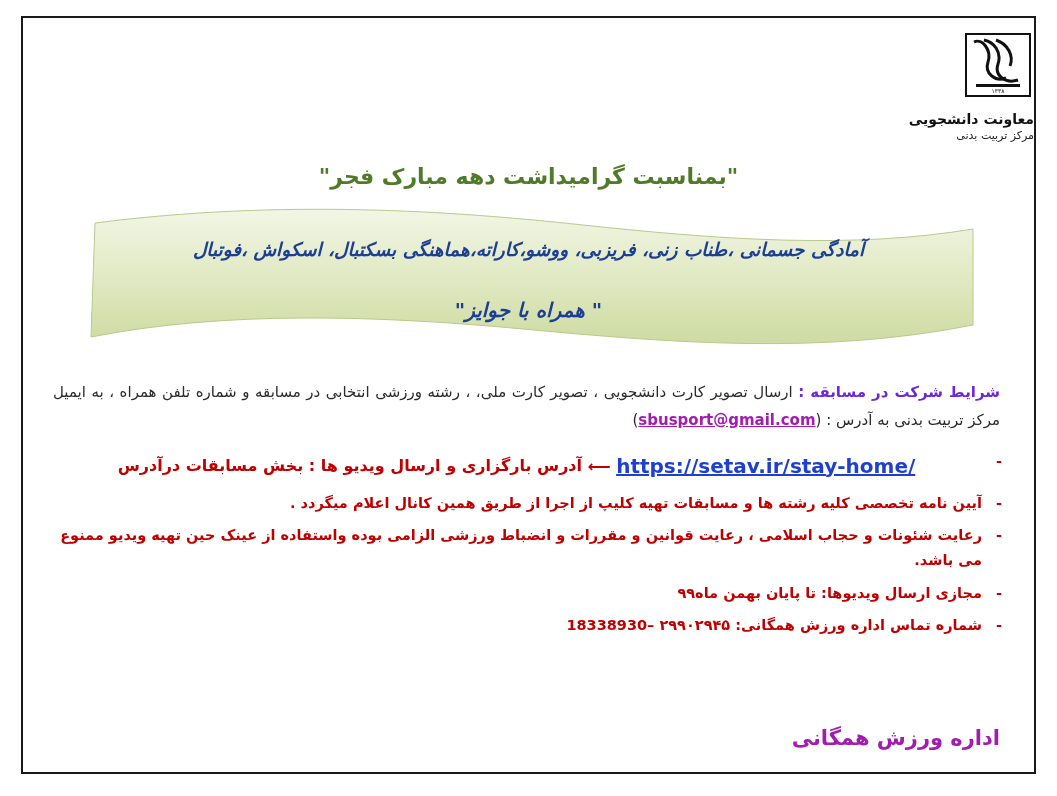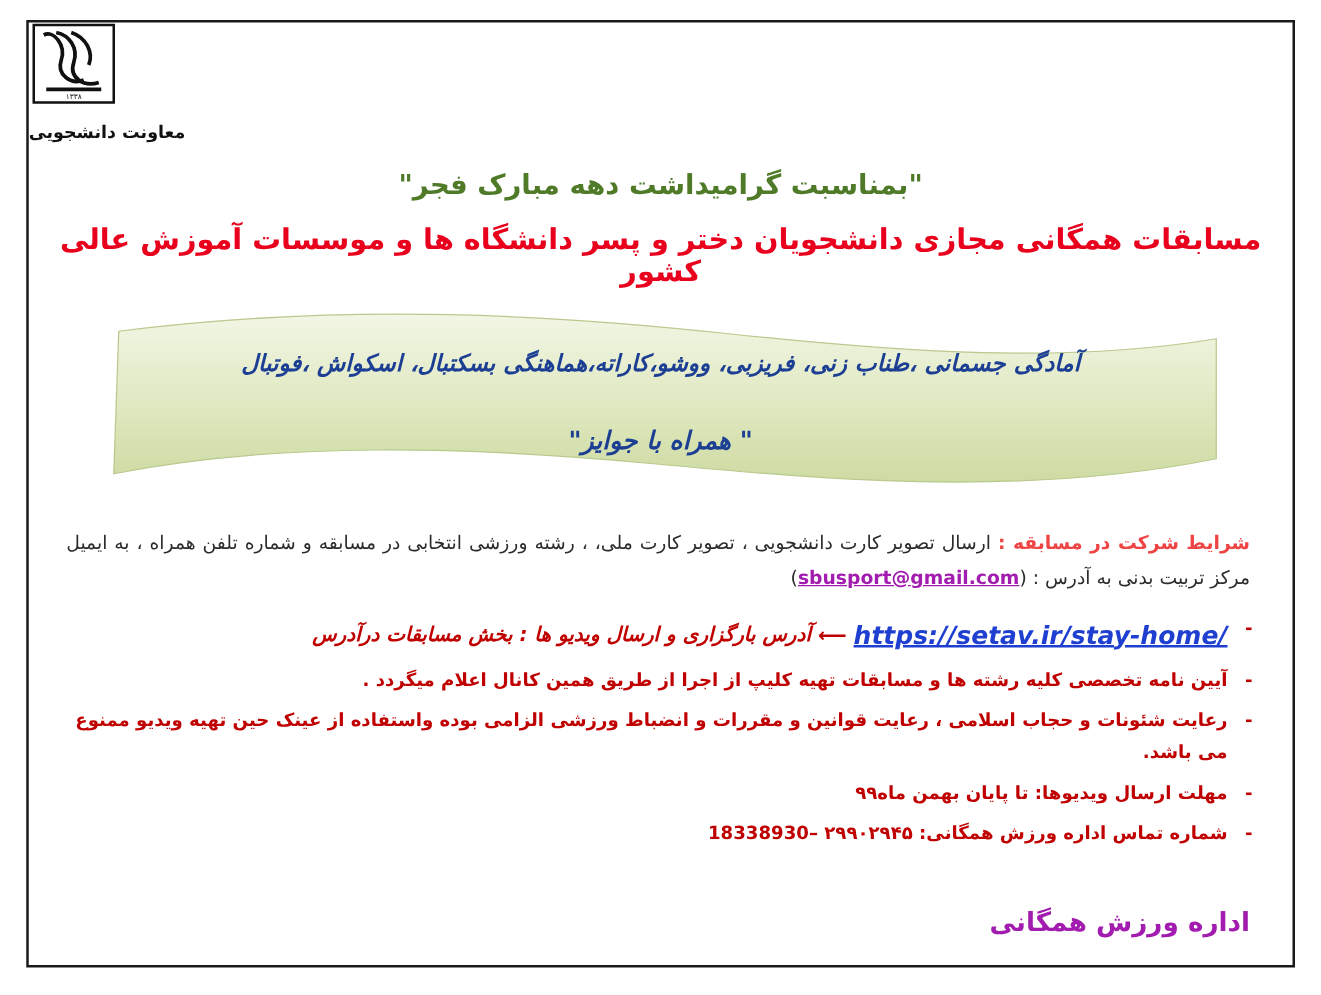--- a/index.html
+++ b/index.html
@@ -19,22 +19,22 @@
     height: 758px;
     margin: 16px auto 0 auto;
     border: 2px solid #1a1a1a;
     background: #ffffff;
     box-sizing: border-box;
     overflow: hidden;
   }
 
   
   .header {
-    text-align: left;
-    padding-top: 0;
+    text-align: right;
+    padding-top: 14px;
   }
   .logo-mark {
     display: inline-block;
     width: 72px;
     height: 72px;
     position: relative;
   }
   .logo-mark svg { display: block; }
   .logo-caption-1 {
     font-family: "DejaVu Sans", sans-serif;
@@ -107,21 +107,21 @@
   
   .conditions {
     margin: 14px 34px 0 30px;
     text-align: justify;
     font-family: "DejaVu Sans", sans-serif;
     font-size: 15px;
     line-height: 1.85;
     color: #2b2b2b;
   }
   .cond-label {
-    color: #ef4444;
+    color: #6d28d9;
     font-weight: bold;
   }
   .email-link {
     color: #a21caf;
     font-weight: bold;
     text-decoration: underline;
     direction: ltr;
     unicode-bidi: embed;
   }
 
@@ -162,23 +162,22 @@
     display: inline-block;
     vertical-align: middle;
   }
   .arrow-glyph {
     color: #c00000;
     font-size: 16px;
     vertical-align: middle;
   }
   .line-addr {
     display: block;
-    text-align: right;
+    text-align: center;
     font-size: 16px;
-    font-style: italic;
   }
   .line-deadline { text-align: center; font-size: 15px; }
   .line-phone {
     text-align: center;
     font-size: 15px;
     direction: rtl;
   }
 
   
   .footer-dept {
@@ -201,24 +200,24 @@
       <svg width="72" height="72" viewBox="0 0 72 72" aria-hidden="true">
         <rect x="4" y="2" width="64" height="62" fill="#ffffff" stroke="#111111" stroke-width="2"></rect>
         <path d="M12 10 C20 6, 30 18, 26 30 C22 42, 34 50, 44 46" fill="none" stroke="#111111" stroke-width="3"></path>
         <path d="M22 8 C32 10, 40 20, 36 32 C32 44, 44 52, 56 48" fill="none" stroke="#111111" stroke-width="3"></path>
         <path d="M34 8 C46 12, 52 24, 48 34" fill="none" stroke="#111111" stroke-width="3"></path>
         <rect x="14" y="52" width="44" height="3" fill="#111111"></rect>
         <text x="36" y="61" font-size="6" text-anchor="middle" fill="#111111" font-family="DejaVu Sans, sans-serif">۱۳۳۸</text>
       </svg>
     </div>
     <div class="logo-caption-1">معاونت دانشجویی</div>
+    <div class="logo-caption-2">مرکز تربیت بدنی</div>
   </div>
 
   <div class="headline-green">"بمناسبت گرامیداشت دهه مبارک فجر"</div>
-  <div class="headline-red">مسابقات همگانی مجازی دانشجویان دختر و پسر دانشگاه ها و موسسات آموزش عالی کشور</div>
 
   <div class="banner-wrap">
     <svg width="1011" height="160" viewBox="0 0 1011 160" aria-hidden="true">
       <defs>
         <linearGradient id="bgrad" x1="0" y1="0" x2="0" y2="1">
           <stop offset="0%" stop-color="#f2f6e5"></stop>
           <stop offset="55%" stop-color="#dfe8c0"></stop>
           <stop offset="100%" stop-color="#cedba2"></stop>
         </linearGradient>
       </defs>
@@ -246,21 +245,21 @@
     <li>
       <span class="dash">-</span>
       <span>آیین نامه تخصصی کلیه رشته ها و مسابقات تهیه کلیپ از اجرا از طریق همین کانال اعلام میگردد .</span>
     </li>
     <li>
       <span class="dash">-</span>
       <span>رعایت شئونات و حجاب اسلامی ، رعایت قوانین و مقررات و انضباط ورزشی الزامی بوده واستفاده از عینک حین تهیه ویدیو ممنوع می باشد.</span>
     </li>
     <li class="centered line-deadline">
       <span class="dash">-</span>
-      <span>مهلت ارسال ویدیوها: تا پایان بهمن ماه۹۹</span>
+      <span>مجازی ارسال ویدیوها: تا پایان بهمن ماه۹۹</span>
     </li>
     <li class="centered line-phone">
       <span class="dash">-</span>
       <span>شماره تماس اداره ورزش همگانی: ۲۹۹۰۲۹۴۵ –18338930</span>
     </li>
   </ul>
 
   <div class="footer-dept">اداره ورزش همگانی</div>
 
 </div>

